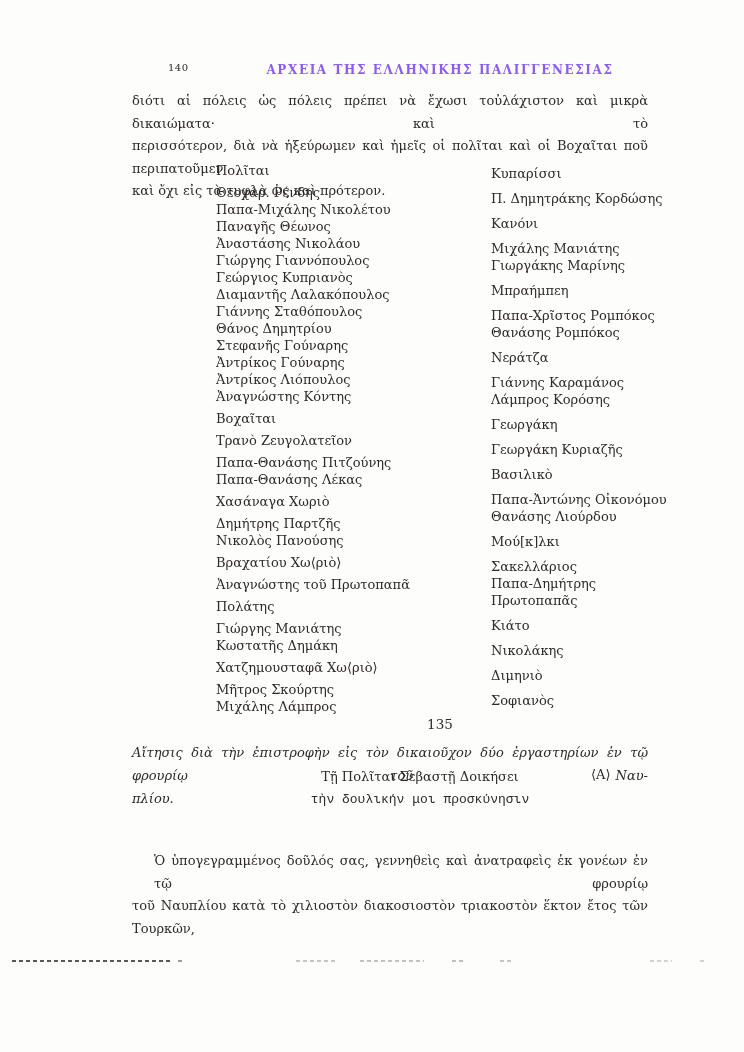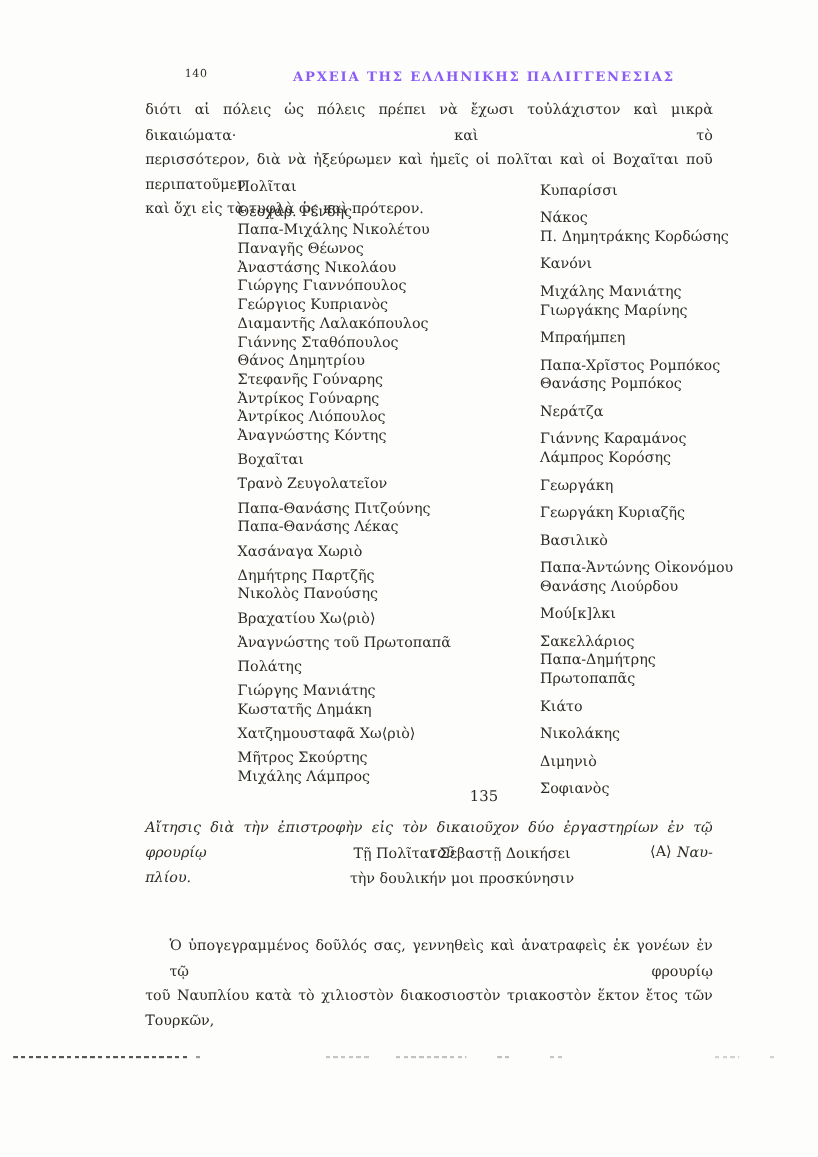--- a/index.html
+++ b/index.html
@@ -48,21 +48,21 @@
   }
   .address-line{
     position:absolute;left:132px;top:769px;width:576px;
     text-align:center;font-size:13px;
   }
   .marginal-mark{
     position:absolute;left:591px;top:767px;font-size:13px;
   }
   .salutation-line{
     position:absolute;left:132px;top:792px;width:576px;
-    text-align:center;font-size:13px;
+    text-align:center;font-size:13px;font-family:Liberation Mono, monospace;
   }
   .petition-body{
     position:absolute;left:132px;top:814px;width:516px;
     font-size:13px;line-height:22.5px;margin-top:36px;
   }
   .indent-first{padding-left:22px;}
   
   .scan-artifact{position:absolute;left:0;top:960px;width:744px;height:3px;}
   .scan-artifact .seg{
     position:absolute;top:0;height:2px;
@@ -133,21 +133,20 @@
         </div>
         <div class="group">
           <div class="place-heading">Χατζημουσταφᾶ Χω⟨ριὸ⟩</div>
           <div class="name-line">Μῆτρος Σκούρτης</div>
           <div class="name-line">Μιχάλης Λάμπρος</div>
         </div>
       </div>
     <div class="name-col" id="col-right">
         <div class="group">
           <div class="place-heading">Κυπαρίσσι</div>
-          <div class="name-line">Νάκος</div>
           <div class="name-line">Π. Δημητράκης Κορδώσης</div>
         </div>
         <div class="group">
           <div class="place-heading">Κανόνι</div>
           <div class="name-line">Μιχάλης Μανιάτης</div>
           <div class="name-line">Γιωργάκης Μαρίνης</div>
         </div>
         <div class="group">
           <div class="place-heading">Μπραήμπεη</div>
           <div class="name-line">Παπα-Χρῖστος Ρομπόκος</div>

